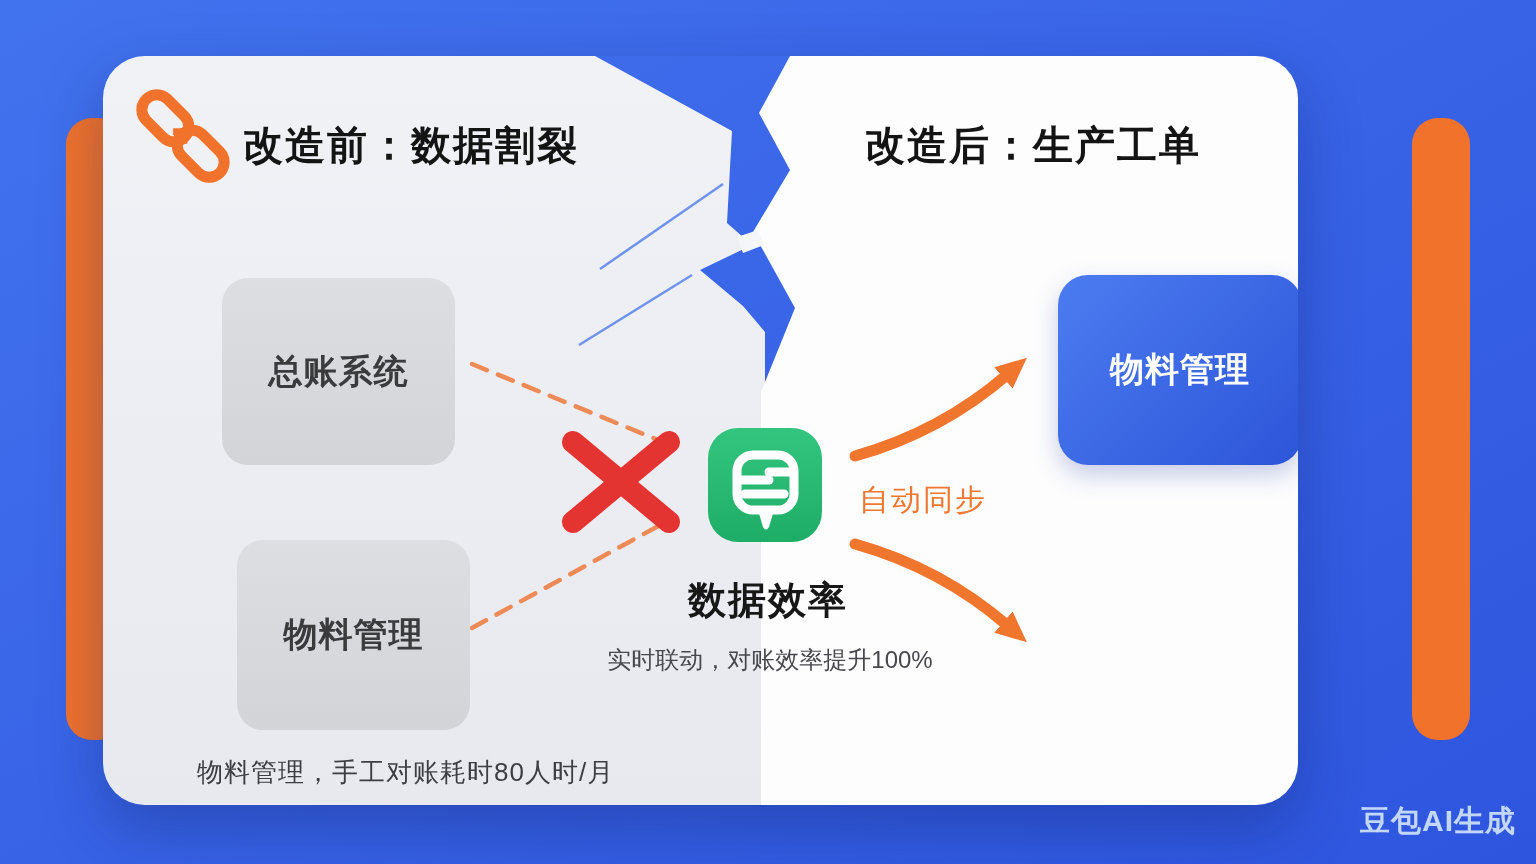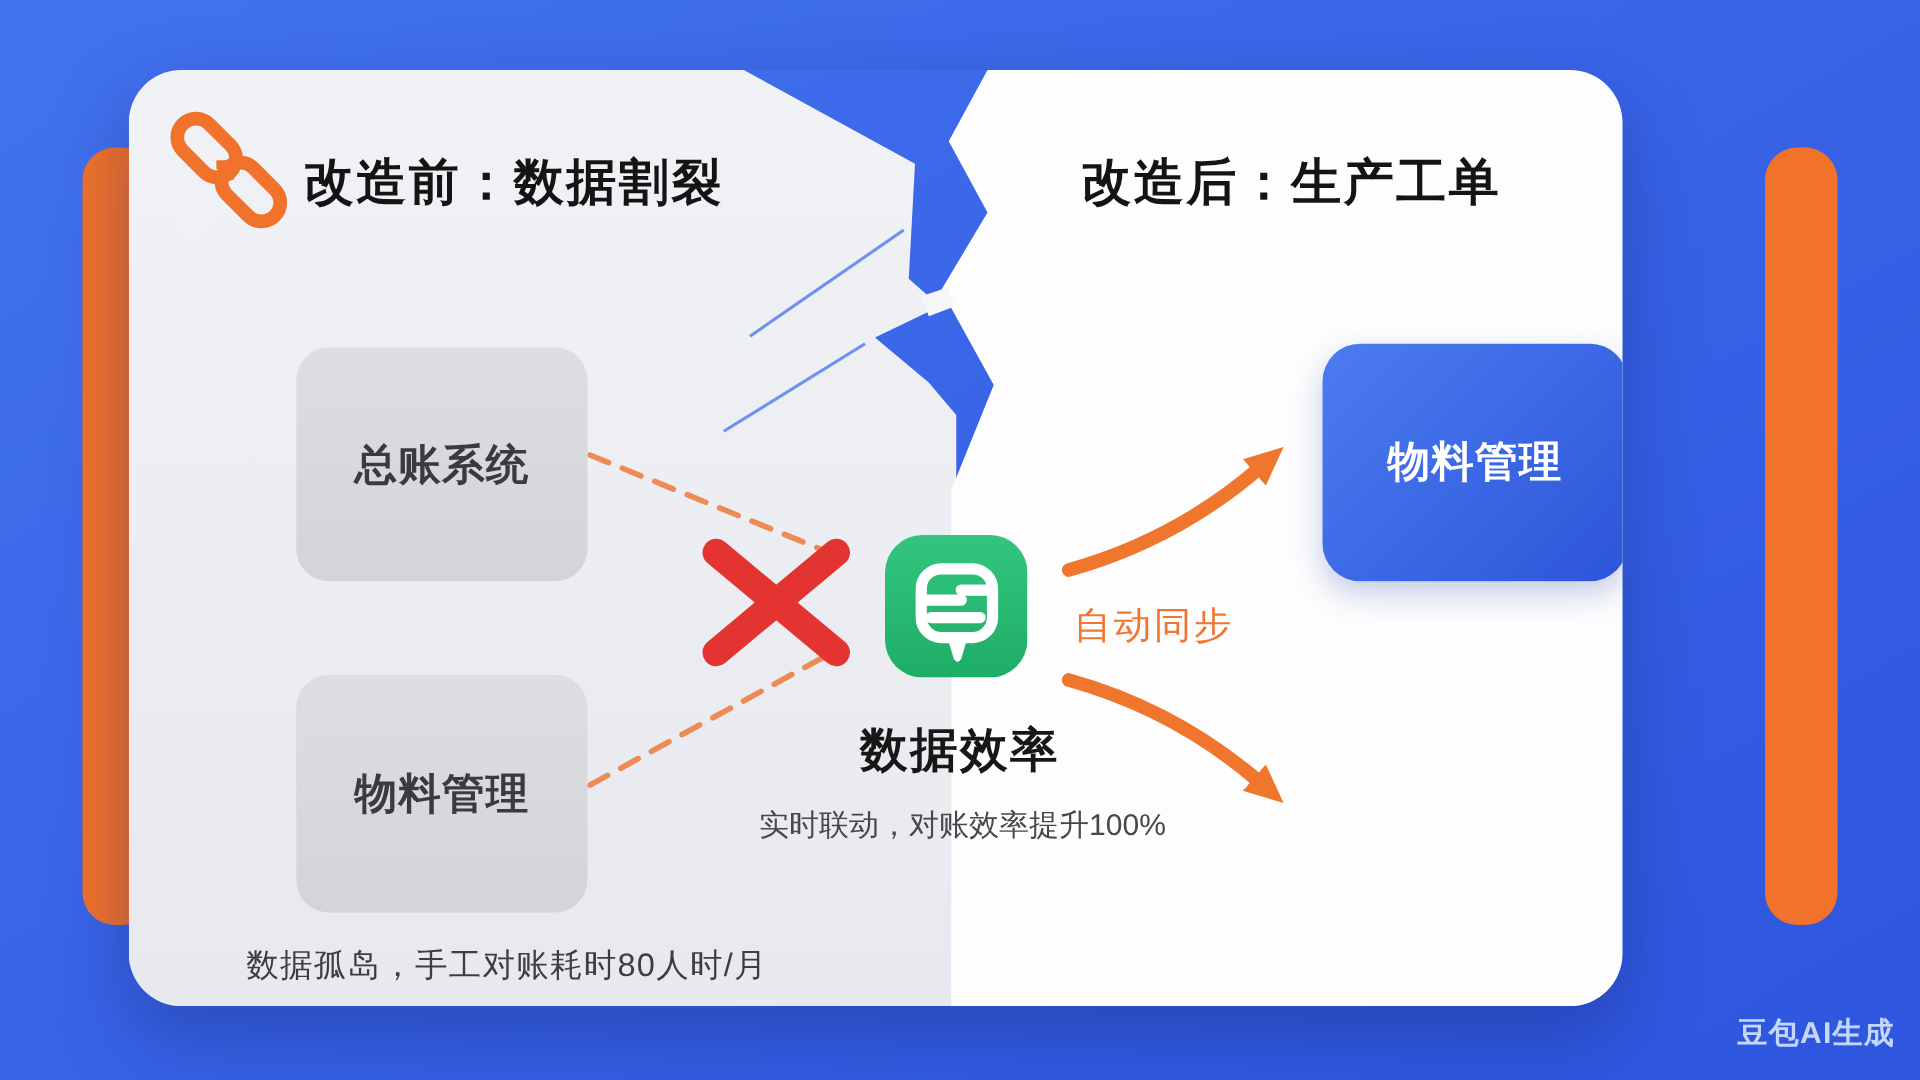--- a/index.html
+++ b/index.html
@@ -45,21 +45,21 @@
   .subtitle{
     width:470px;text-align:center;font-size:24px;color:#48484c;white-space:nowrap;
   }
   .sync-label{
     font-size:30px;font-weight:400;color:#f0772f;letter-spacing:2px;white-space:nowrap;
   }
   .note{
     font-size:26px;color:#3e3e42;letter-spacing:1px;white-space:nowrap;
   }
   .watermark{
-    position:absolute;right:20px;bottom:22px;font-size:24px;font-weight:700;
+    position:absolute;right:20px;bottom:22px;font-size:30px;font-weight:700;
     color:rgba(216,233,255,.88);letter-spacing:1px;
   }
 </style>
 </head>
 <body>
 
 <div class="stage">
 
   <div class="accent-bar left"></div>
   <div class="accent-bar right"></div>
@@ -105,29 +105,29 @@
         <rect x="-15" y="-2" width="30" height="54" rx="15"></rect>
         <path d="M-4,-10 L4,-2" stroke-width="7"></path>
         <path d="M-8,-2 L0,6" stroke-width="7"></path>
       </g>
 
       <rect x="8" y="88" width="26" height="20" transform="rotate(-45 21 98)" fill="#eff1f5"></rect>
     </svg>
 
     <div class="abs title" style="left:140px;top:62px;">改造前：数据割裂</div>
 
-    <div class="abs sys-box gray-box" style="left:134px;top:222px;width:233px;height:187px;">
+    <div class="abs sys-box gray-box" style="left:119px;top:222px;width:233px;height:187px;">
       <span>总账系统</span>
     </div>
 
     <div class="abs sys-box gray-box" style="left:134px;top:484px;width:233px;height:190px;">
       <span>物料管理</span>
     </div>
 
-    <div class="abs note" style="left:94px;top:699px;">数据孤岛，手工对账耗时80人时/月</div>
+    <div class="abs note" style="left:94px;top:699px;">物料管理，手工对账耗时80人时/月</div>
 
     <svg class="abs" style="left:605px;top:372px;" width="114" height="114" viewBox="0 0 114 114">
       <defs>
         <linearGradient id="gGrad" x1="0" y1="0" x2="0" y2="1">
           <stop offset="0" stop-color="#33c57f"></stop>
           <stop offset="1" stop-color="#1ead66"></stop>
         </linearGradient>
       </defs>
       <rect x="0" y="0" width="114" height="114" rx="30" fill="url(#gGrad)"></rect>
       <g stroke="#ffffff" stroke-width="9" fill="none" stroke-linecap="round">

